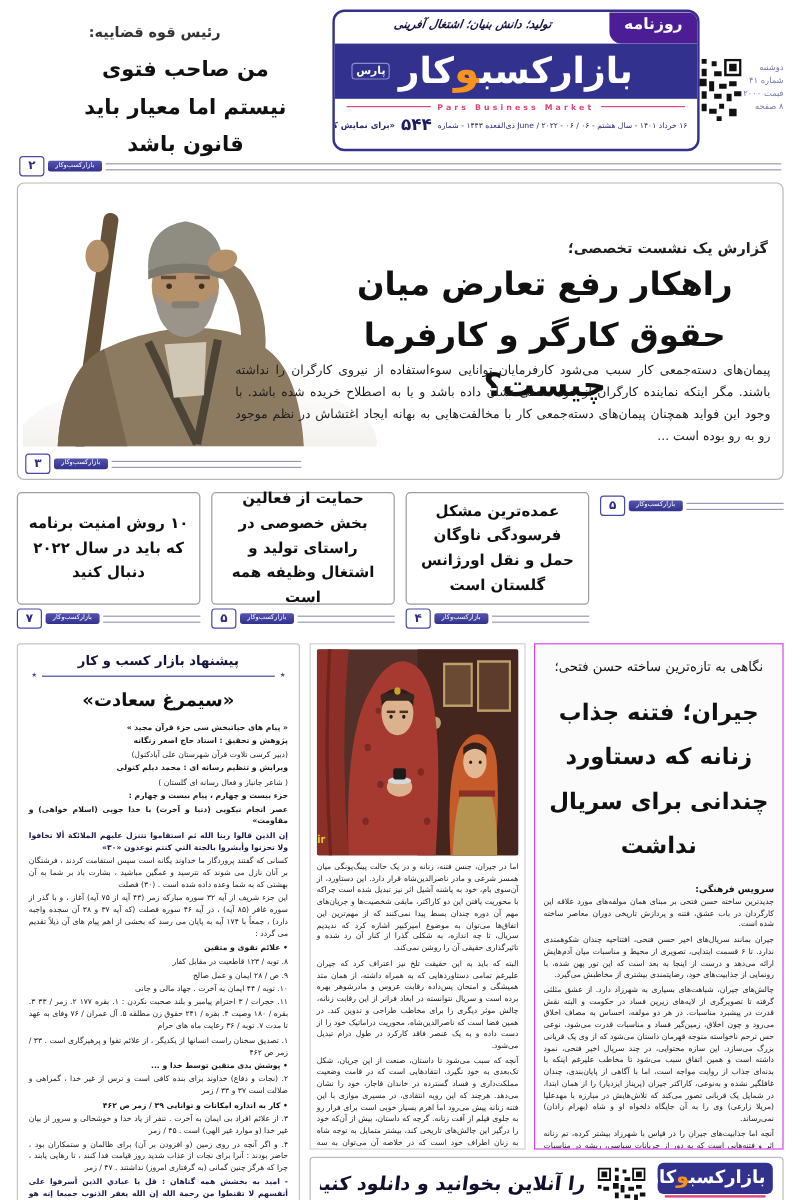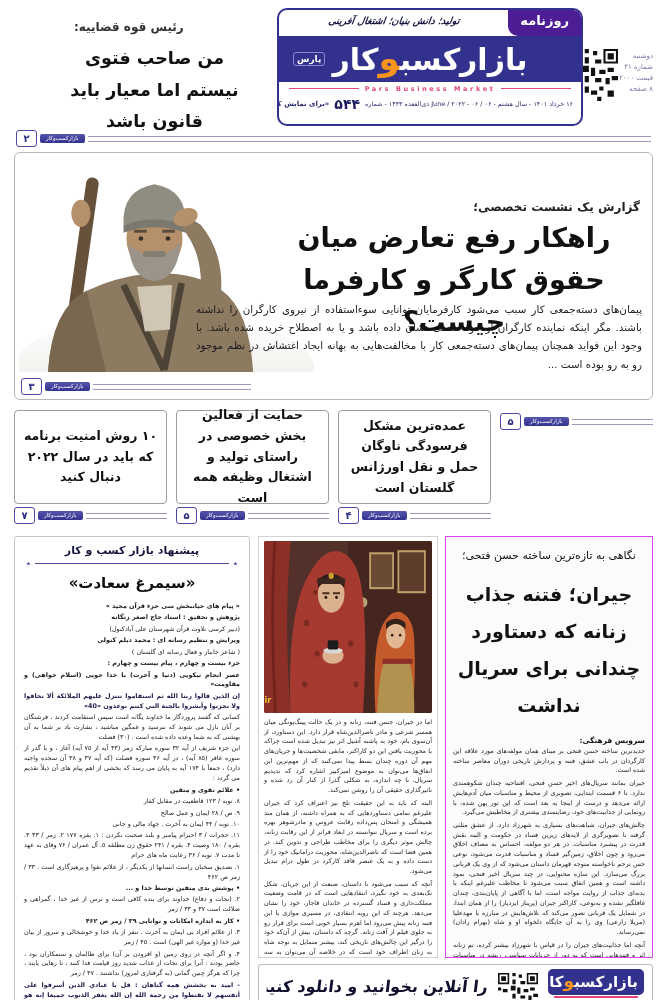--- a/index.html
+++ b/index.html
@@ -338,21 +338,21 @@
       <div class="s-title">«سیمرغ سعادت»</div>
       <div>
 
       <div class="sline b">« پیام های حیاتبخش سی جزء قرآن مجید »</div>
           <div class="sline b">پژوهش و تحقیق : استاد حاج اصغر زنگانه</div>
           <div class="sline">(دبیر کرسی تلاوت قرآن شهرستان علی آبادکتول)</div>
           <div class="sline b">ویرایش و تنظیم رسانه ای : محمد دیلم کتولی</div>
           <div class="sline">( شاعر جانباز و فعال رسانه ای گلستان )</div>
           <div class="sline b">جزء بیست و چهارم ، پیام بیست و چهارم :</div>
           <div class="sline b">عصر انجام نیکویی (دنیا و آخرت) با خدا جویی (اسلام خواهی) و مقاومت»</div>
-          <div class="sline q">إن الذين قالوا ربنا الله ثم استقاموا تتنزل عليهم الملائكة ألا تخافوا ولا تحزنوا وأبشروا بالجنة التي كنتم توعدون «40»</div>
+          <div class="sline q">إن الذين قالوا ربنا الله ثم استقاموا تتنزل عليهم الملائكة ألا تخافوا ولا تحزنوا وأبشروا بالجنة التي كنتم توعدون «۳۰»</div>
           <div class="sline">کسانی که گفتند پروردگار ما خداوند یگانه است سپس استقامت کردند ، فرشتگان بر آنان نازل می شوند که نترسید و غمگین مباشید ، بشارت باد بر شما به آن بهشتی که به شما وعده داده شده است . (۳۰) فصلت</div>
           <div class="sline">این جزء شریف از آیه ۳۲ سوره مبارکه زمر (۴۳ آیه از ۷۵ آیه) آغاز ، و با گذر از سوره غافر (۸۵ آیه) ، در آیه ۴۶ سوره فصلت (که آیه ۳۷ و ۳۸ آن سجده واجبه دارد) ، جمعاً با ۱۷۴ آیه به پایان می رسد که بخشی از اهم پیام های آن ذیلاً تقدیم می گردد :</div>
           <div class="sline b">• علائم تقوی و متقین</div>
           <div class="sline">۸. توبه / ۱۲۳ قاطعیت در مقابل کفار</div>
           <div class="sline">۹. ص / ۲۸ ایمان و عمل صالح</div>
           <div class="sline">۱۰. توبه / ۴۴ ایمان به آخرت . جهاد مالی و جانی</div>
           <div class="sline">۱۱. حجرات / ۳ احترام پیامبر و بلند صحبت نکردن : ۱. بقره ۱۷۷ ۲. زمر / ۳۳ ۳. بقره / ۱۸۰ وصیت ۴. بقره / ۲۴۱ حقوق زن مطلقه ۵. آل عمران / ۷۶ وفای به عهد تا مدت ۷. توبه / ۳۶ رعایت ماه های حرام</div>
           <div class="sline">۱. تصدیق سخنان راست انسانها از یکدیگر ، از علائم تقوا و پرهیزگاری است . ۳۳ / زمر ص ۴۶۲</div>
           <div class="sline b">• پوشش بدی متقین توسط خدا و ...</div>
           <div class="sline">۲. (نجات و دفاع) خداوند برای بنده کافی است و ترس از غیر خدا ، گمراهی و ضلالت است ۳۷ و ۳۳ / زمر</div>

